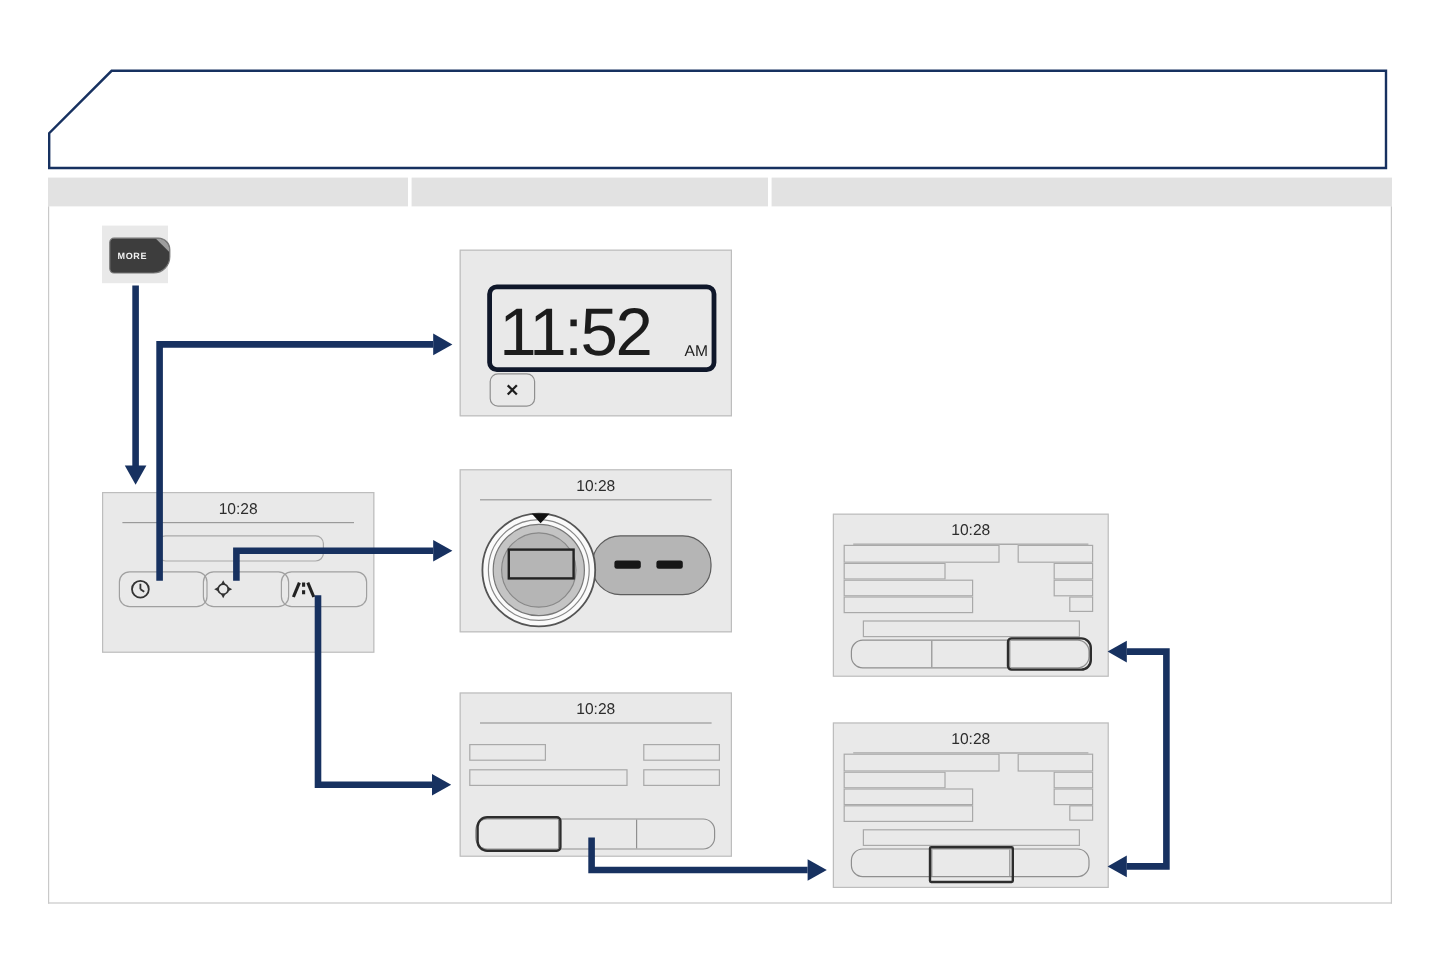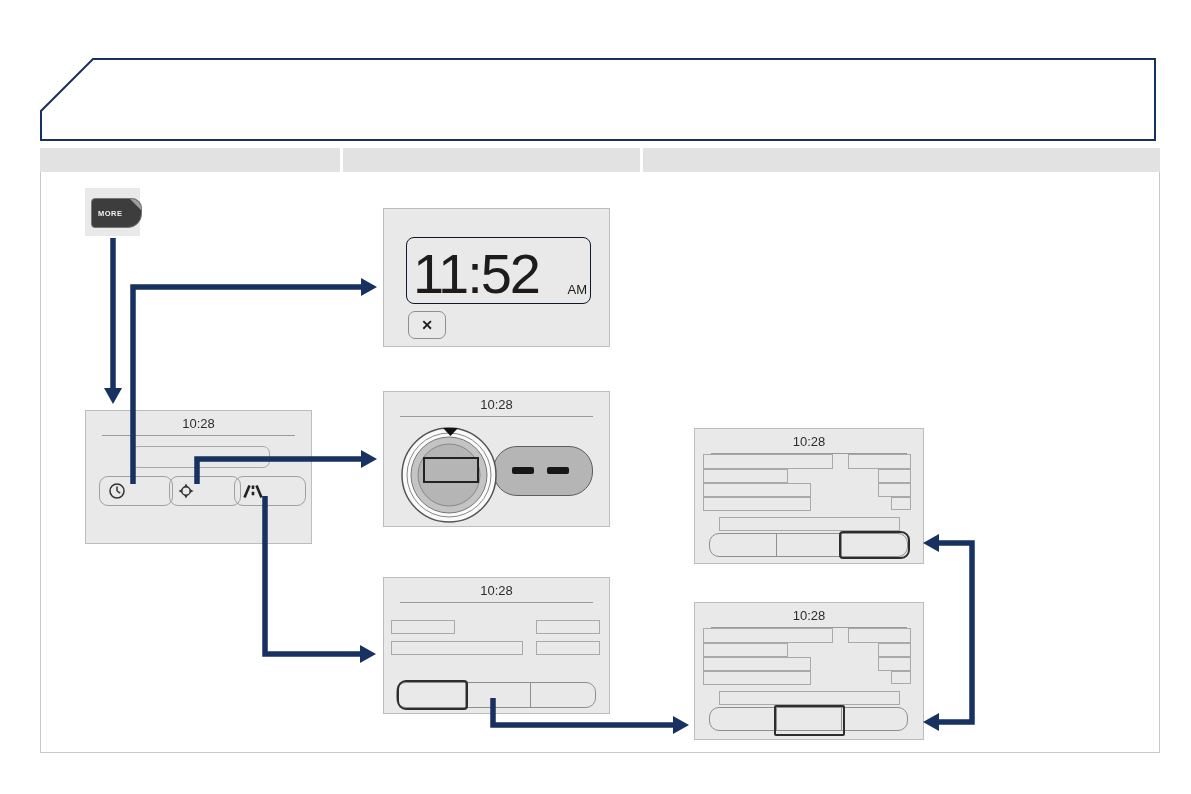--- a/index.html
+++ b/index.html
@@ -25,21 +25,21 @@
   
   .more-tile{position:absolute;left:85px;top:188px;width:55px;height:48px;background:#e9e9e9;z-index:5;}
   .more-key{position:absolute;left:6px;top:10px;width:43px;height:28px;background:#3d3d3d;
             border:1px solid #777;border-radius:4px 10px 14px 4px;overflow:hidden;
             color:#f2f2f2;font-size:7.5px;font-weight:bold;letter-spacing:.5px;
             display:flex;align-items:center;justify-content:flex-start;padding-left:6px;cursor:pointer;}
   .more-key::after{content:"";position:absolute;right:-1px;top:-1px;width:0;height:0;
             border-top:13px solid #9e9e9e;border-left:13px solid transparent;}
   
   .time-display{position:absolute;left:22px;top:28px;width:183px;height:65px;
-            border:1px solid #0f172a;border-radius:8px;}
+            border:4px solid #0f172a;border-radius:8px;}
   .big-time{position:absolute;left:6px;top:3px;font-size:56px;letter-spacing:-2px;color:#1c1c1c;}
   .meridiem{position:absolute;right:3px;bottom:6px;font-size:13px;color:#1c1c1c;margin-left:14px;}
   .close-btn{position:absolute;left:24px;top:102px;width:36px;height:26px;border:1px solid #8f8f8f;
             border-radius:7px;display:flex;align-items:center;justify-content:center;
             font-size:14px;font-weight:bold;color:#1c1c1c;cursor:pointer;}
   
   .menu-btn{position:absolute;height:28px;border:1px solid #a0a0a0;border-radius:9px;
             display:flex;align-items:center;padding-left:8px;cursor:pointer;}
   
   .pill{position:absolute;left:109px;top:54px;width:98px;height:48px;background:#b5b5b5;

